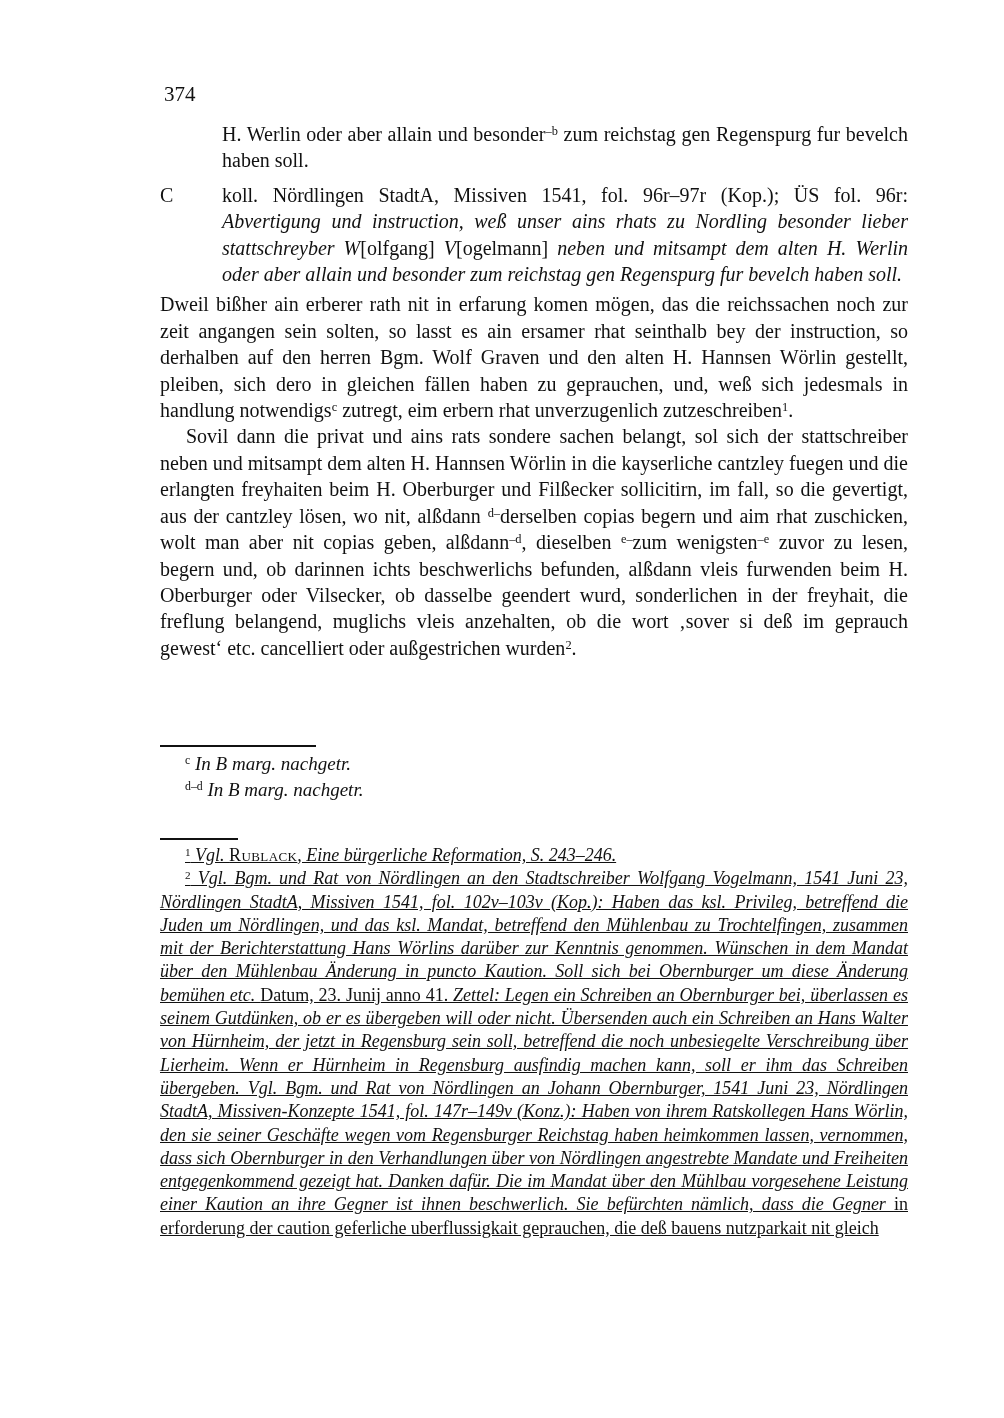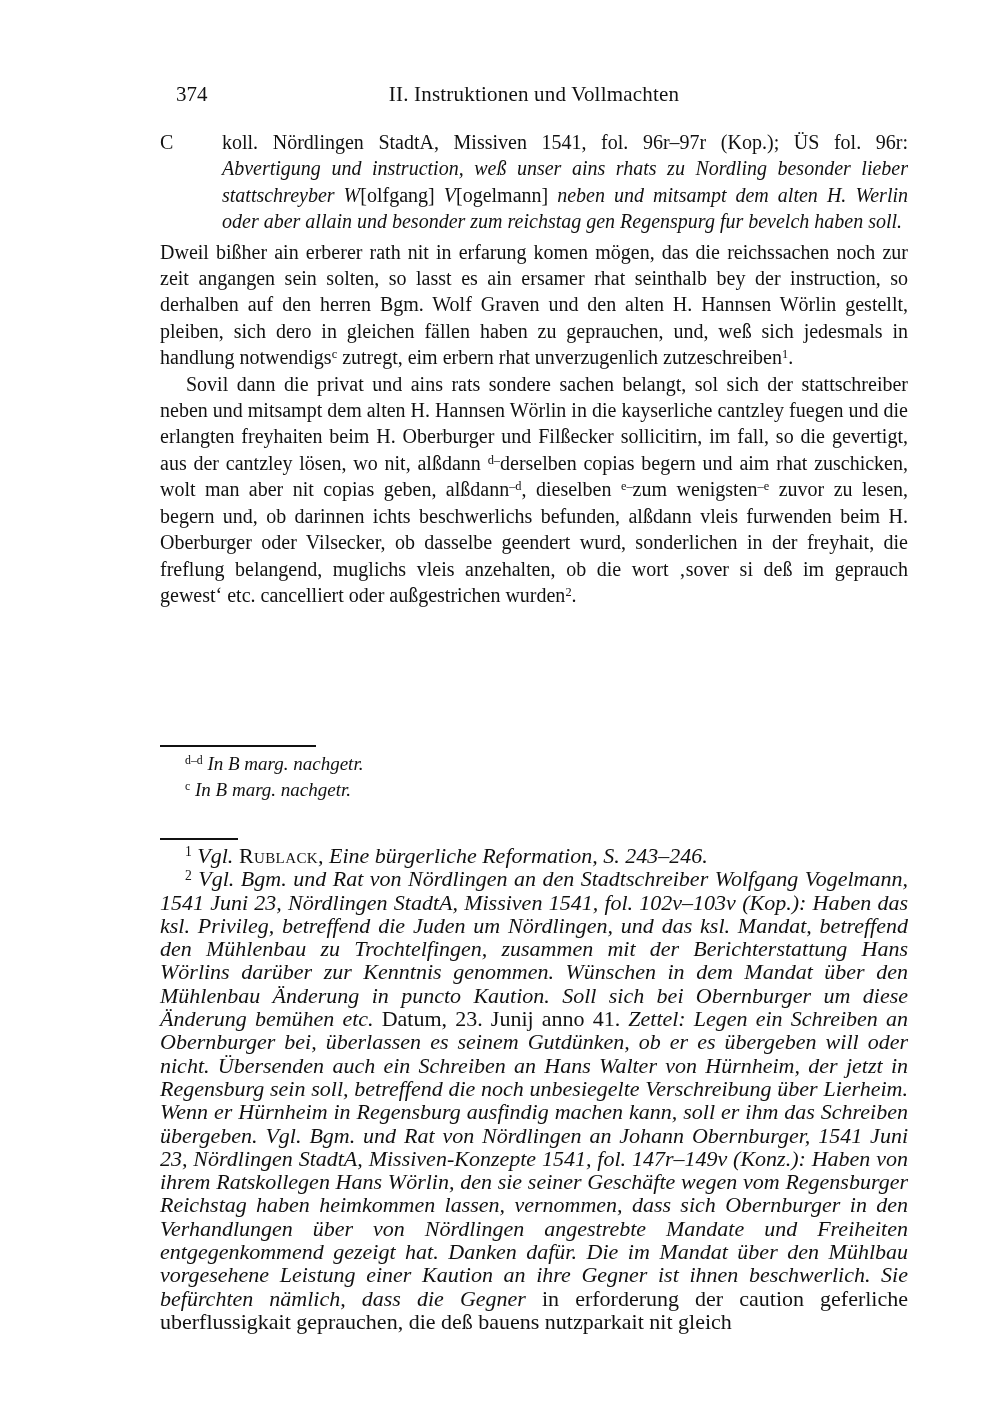--- a/index.html
+++ b/index.html
@@ -9,74 +9,74 @@
     height: 1418px;
     background: #ffffff;
     color: #111111;
     font-family: "Liberation Serif", "DejaVu Serif", serif;
     overflow: hidden;
   }
   .bodycol { position: absolute; left: 160px; width: 748px; }
 
   
   .runhead-row { top: 82px; height: 28px; font-size: 21px; }
-  .page-number { position: absolute; left: 16px; top: 0; }
+  .page-number { position: absolute; left: 4px; top: 0; }
   .running-head { position: absolute; left: 0; right: 0; text-align: center; letter-spacing: 0.2px; }
 
   
   .main-flow { top: 121px; font-size: 20px; line-height: 26.4px; text-align: justify; }
   .vheading { margin: 0 0 0 62px; }
   .collation { position: relative; margin-top: 8px; padding-left: 62px; }
   .collation .siglum { position: absolute; left: 0; top: 0; }
   .body-para { margin: 0; padding: 0; }
   .body-para.first { margin-top: 4px; font-family: Liberation Serif, serif; }
   .body-para.indent { text-indent: 26px; }
 
   
   .apparatus-rule { position: absolute; left: 160px; top: 745px; width: 156px; height: 2px; background: #111; }
   .apparatus { top: 751px; font-size: 19px; line-height: 26px; }
   .app-line { padding-left: 25px; }
 
   
   .footnote-rule { position: absolute; left: 160px; top: 838px; width: 78px; height: 2px; background: #111; }
-  .footnotes { top: 844px; font-size: 22px; line-height: 23.3px; text-align: justify; }
+  .footnotes { top: 844px; font-size: 18px; line-height: 23.3px; text-align: justify; text-decoration: underline; }
   .footnote { margin: 0; text-indent: 25px; }
 
   
   .s-r { font-style: normal; }
   .s-i { font-style: italic; }
   .s-sc { font-variant: small-caps; letter-spacing: 0.4px; }
   .s-sup { font-size: 0.62em; font-style: normal; line-height: 0; position: relative; top: -0.48em; }
 </style>
 </head>
 <body>
 
 <div class="page">
 
   <div class="bodycol runhead-row">
     <span class="page-number">374</span>
-    <span class="running-head">II. Instruktionen und Vollmachten</span>
   </div>
 
   <div class="bodycol main-flow">
+    <div class="vheading"><span class="s-r">H. Werlin oder aber allain und besonder</span><span class="s-sup">–b</span><span class="s-r"> zum reichstag gen Regenspurg fur bevelch haben soll.</span></div>
 
     <div class="collation">
       <span class="siglum">C</span>
       <div class="collation-text"><span class="s-r">koll. Nördlingen StadtA, Missiven 1541, fol. 96r–97r (Kop.); ÜS fol. 96r: </span><span class="s-i">Abvertigung und instruction, weß unser ains rhats zu Nordling besonder lieber stattschreyber W</span><span class="s-r">[olfgang] </span><span class="s-i">V</span><span class="s-r">[ogelmann] </span><span class="s-i">neben und mitsampt dem alten H. Werlin oder aber allain und besonder zum reichstag gen Regenspurg fur bevelch haben soll.</span></div>
     </div>
 
     <p class="body-para first"><span class="s-r">Dweil bißher ain erberer rath nit in erfarung komen mögen, das die reichssachen noch zur zeit angangen sein solten, so lasst es ain ersamer rhat seinthalb bey der instruction, so derhalben auf den herren Bgm. Wolf Graven und den alten H. Hannsen Wörlin gestellt, pleiben, sich dero in gleichen fällen haben zu geprauchen, und, weß sich jedesmals in handlung notwendigs</span><span class="s-sup">c</span><span class="s-r"> zutregt, eim erbern rhat unverzugenlich zutzeschreiben</span><span class="s-sup">1</span><span class="s-r">.</span></p>
     <p class="body-para indent"><span class="s-r">Sovil dann die privat und ains rats sondere sachen belangt, sol sich der stattschreiber neben und mitsampt dem alten H. Hannsen Wörlin in die kayserliche cantzley fuegen und die erlangten freyhaiten beim H. Oberburger und Filßecker sollicitirn, im fall, so die gevertigt, aus der cantzley lösen, wo nit, alßdann </span><span class="s-sup">d–</span><span class="s-r">derselben copias begern und aim rhat zuschicken, wolt man aber nit copias geben, alßdann</span><span class="s-sup">–d</span><span class="s-r">, dieselben </span><span class="s-sup">e–</span><span class="s-r">zum wenigsten</span><span class="s-sup">–e</span><span class="s-r"> zuvor zu lesen, begern und, ob darinnen ichts beschwerlichs befunden, alßdann vleis furwenden beim H. Oberburger oder Vilsecker, ob dasselbe geendert wurd, sonderlichen in der freyhait, die freflung belangend, muglichs vleis anzehalten, ob die wort ‚sover si deß im geprauch gewest‘ etc. cancelliert oder außgestrichen wurden</span><span class="s-sup">2</span><span class="s-r">.</span></p>
   </div>
 
   <div class="apparatus-rule"></div>
 
   <div class="bodycol apparatus">
+    <div class="app-line"><span class="s-sup">c</span><span class="s-i"> In B marg. nachgetr.</span></div>
     <div class="app-line"><span class="s-sup">d–d</span><span class="s-i"> In B marg. nachgetr.</span></div>
-    <div class="app-line"><span class="s-sup">c</span><span class="s-i"> In B marg. nachgetr.</span></div>
   </div>
 
   <div class="footnote-rule"></div>
 
   <div class="bodycol footnotes">
     <p class="footnote"><span class="s-sup">1</span><span class="s-i"> Vgl. </span><span class="s-sc">Rublack</span><span class="s-i">, Eine bürgerliche Reformation, S. 243–246.</span></p>
     <p class="footnote"><span class="s-sup">2</span><span class="s-i"> Vgl. Bgm. und Rat von Nördlingen an den Stadtschreiber Wolfgang Vogelmann, 1541 Juni 23, Nördlingen StadtA, Missiven 1541, fol. 102v–103v (Kop.): Haben das ksl. Privileg, betreffend die Juden um Nördlingen, und das ksl. Mandat, betreffend den Mühlenbau zu Trochtelfingen, zusammen mit der Berichterstattung Hans Wörlins darüber zur Kenntnis genommen. Wünschen in dem Mandat über den Mühlenbau Änderung in puncto Kaution. Soll sich bei Obernburger um diese Änderung bemühen etc. </span><span class="s-r">Datum, 23. Junij anno 41. </span><span class="s-i">Zettel: Legen ein Schreiben an Obernburger bei, überlassen es seinem Gutdünken, ob er es übergeben will oder nicht. Übersenden auch ein Schreiben an Hans Walter von Hürnheim, der jetzt in Regensburg sein soll, betreffend die noch unbesiegelte Verschreibung über Lierheim. Wenn er Hürnheim in Regensburg ausfindig machen kann, soll er ihm das Schreiben übergeben. Vgl. Bgm. und Rat von Nördlingen an Johann Obernburger, 1541 Juni 23, Nördlingen StadtA, Missiven-Konzepte 1541, fol. 147r–149v (Konz.): Haben von ihrem Ratskollegen Hans Wörlin, den sie seiner Geschäfte wegen vom Regensburger Reichstag haben heimkommen lassen, vernommen, dass sich Obernburger in den Verhandlungen über von Nördlingen angestrebte Mandate und Freiheiten entgegenkommend gezeigt hat. Danken dafür. Die im Mandat über den Mühlbau vorgesehene Leistung einer Kaution an ihre Gegner ist ihnen beschwerlich. Sie befürchten nämlich, dass die Gegner </span><span class="s-r">in erforderung der caution geferliche uberflussigkait geprauchen, die deß bauens nutzparkait nit gleich</span></p>
   </div>
 
 </div>

